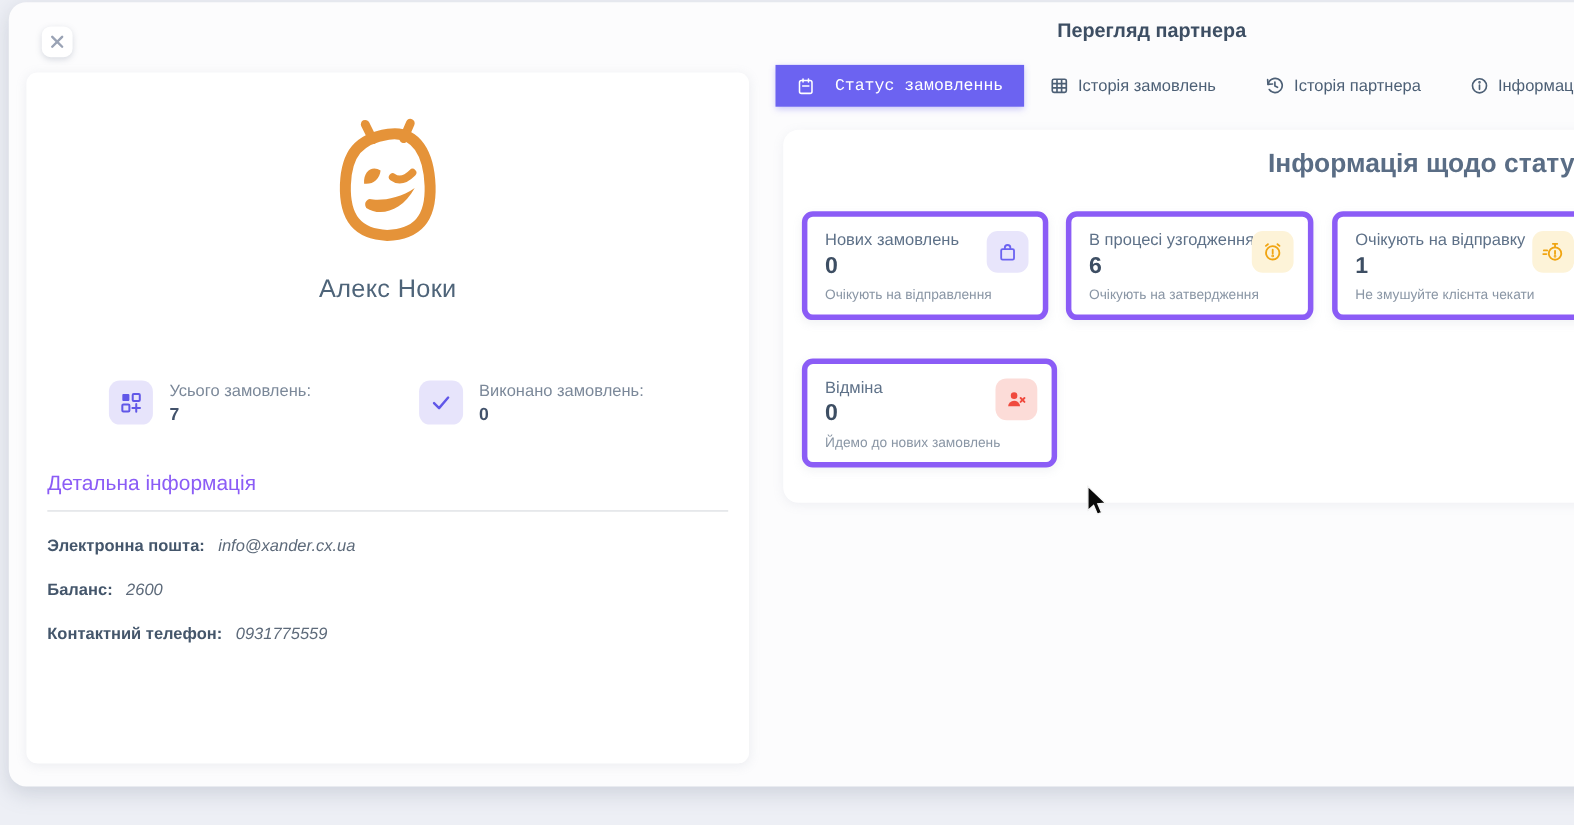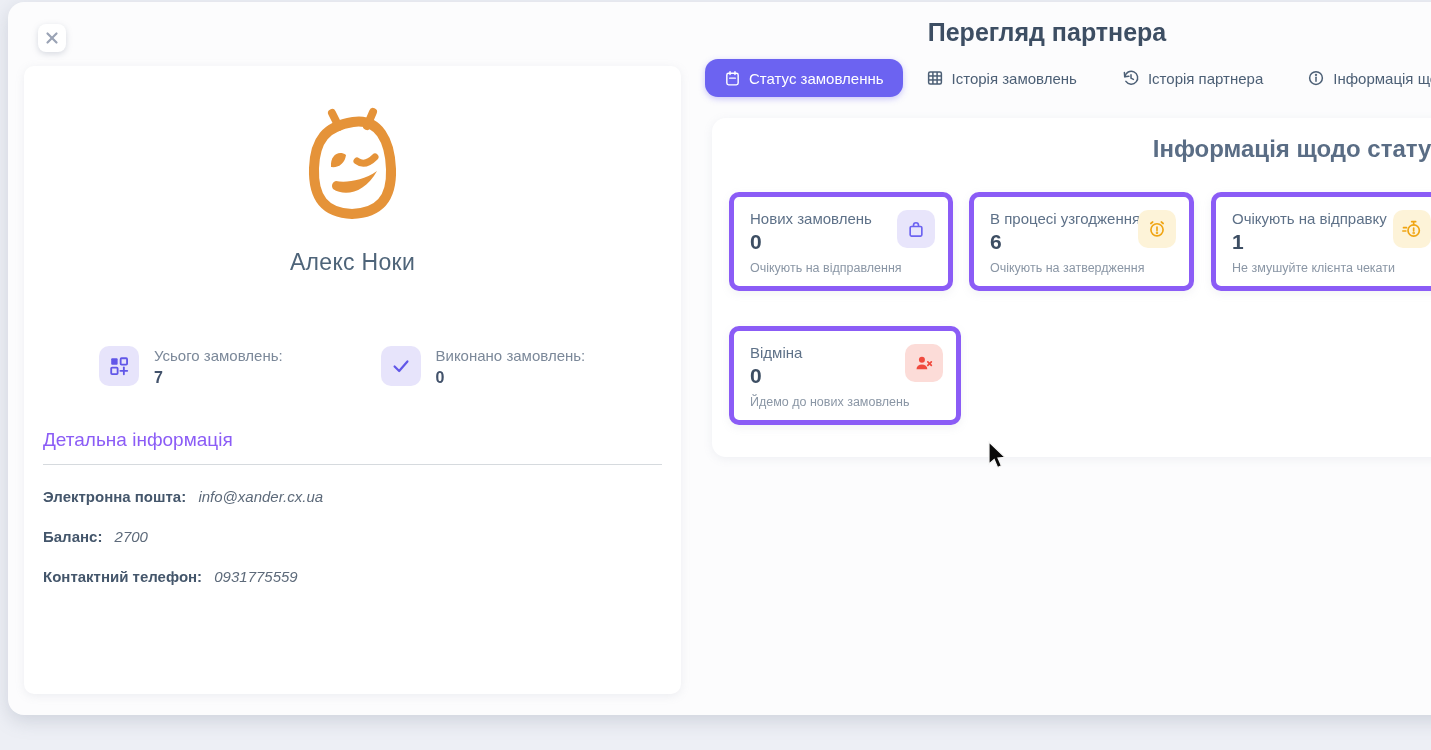--- a/index.html
+++ b/index.html
@@ -55,28 +55,28 @@
   .details-heading {
     margin-top:42px; font-size:19px; font-weight:400; color:#8b5cf6;
     padding-bottom:13px; border-bottom:1px solid #d6dade;
   }
   .detail-row { margin-top:23px; font-size:15px; }
   .detail-label { font-weight:bold; color:#44566b; }
   .detail-value { color:#5d6a7a; margin-left:8px;font-style:italic; }
   
   .dialog-title {
     position:absolute; left:704px; top:16px; width:670px;
-    text-align:center; font-size:25px; font-weight:bold; color:#3d4e63;
+    text-align:center; font-size:18px; font-weight:bold; color:#3d4e63;
   }
   .tabs { position:absolute; left:697px; top:57px; display:flex; align-items:center; }
   .tab-active {
     height:38px; padding:0 19px;
-    background:#6c63f1; border:none; border-radius:13px;
-    color:#fff; font-size:15px; font-family:Liberation Sans, sans-serif;
-    display:flex; align-items:center; gap:8px; cursor:pointer;
+    background:#6c63f1; border:none; border-radius:0;
+    color:#fff; font-size:15px; font-family:Liberation Mono, monospace;
+    display:flex; align-items:center; gap:18px; cursor:pointer;
     box-shadow:0 2px 6px rgba(108,99,241,.35);
     white-space:nowrap;
   }
   .tab {
     display:flex; align-items:flex-end; gap:8px;
     font-size:15px; color:#4c5f75; cursor:pointer; white-space:nowrap;
   }
   .tab.t2 { margin-left:23px; }
   .tab.t3 { margin-left:45px; }
   .tab.t4 { margin-left:44px; }
@@ -221,21 +221,21 @@
     </div>
 
     <div class="details-heading">Детальна інформація</div>
 
     <div class="detail-row">
       <span class="detail-label">Электронна пошта:</span>
       <span class="detail-value">info@xander.cx.ua</span>
     </div>
     <div class="detail-row">
       <span class="detail-label">Баланс:</span>
-      <span class="detail-value">2700</span>
+      <span class="detail-value">2600</span>
     </div>
     <div class="detail-row">
       <span class="detail-label">Контактний телефон:</span>
       <span class="detail-value">0931775559</span>
     </div>
   </div>
 
   <div class="status-panel">
     <div class="panel-heading">Інформація щодо статусу замовлень</div>
 

